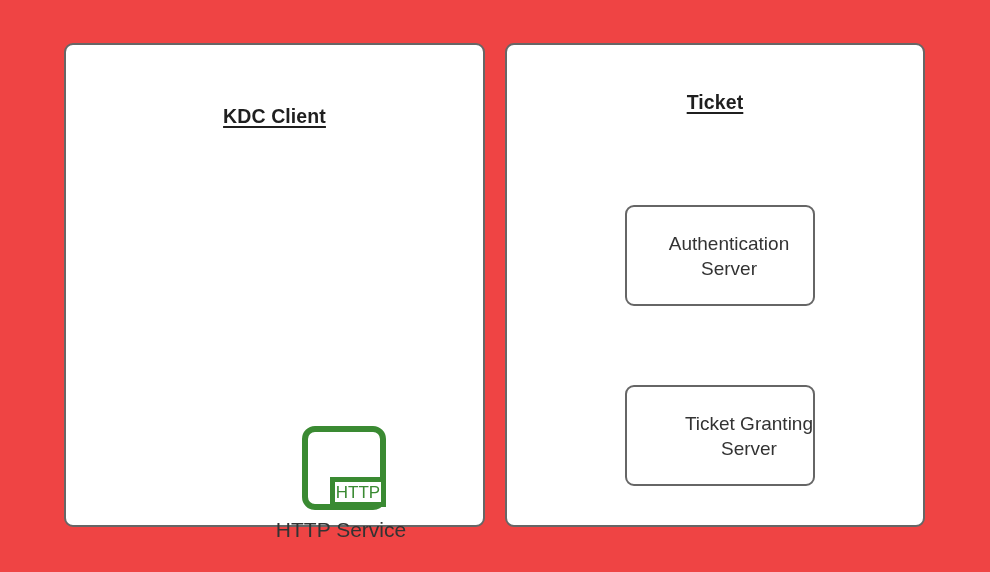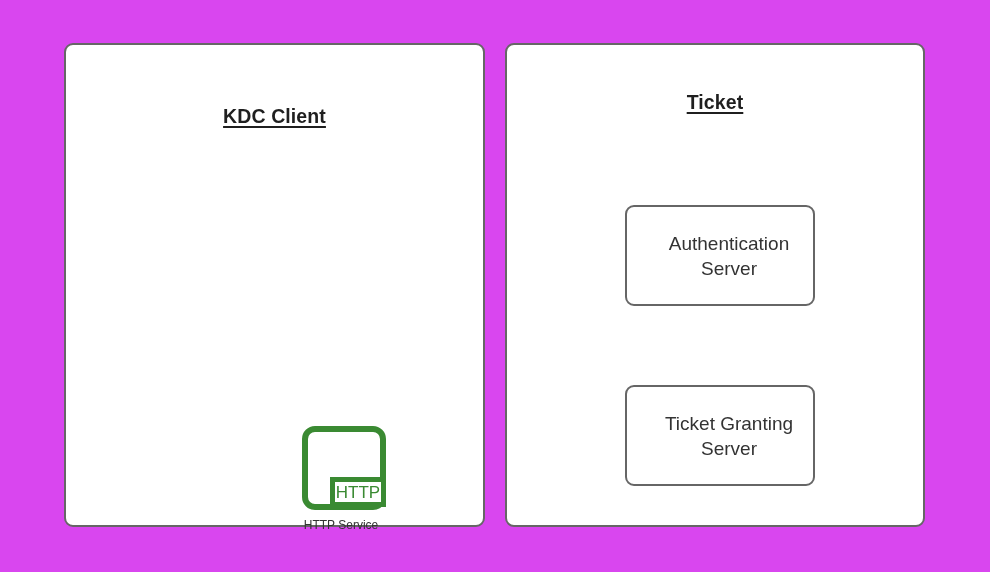--- a/index.html
+++ b/index.html
@@ -8,21 +8,21 @@
     padding: 0;
     background: #ffffff;
   }
   body {
     font-family: "Liberation Sans", sans-serif;
   }
   #canvas {
     position: relative;
     width: 990px;
     height: 572px;
-    background: #d946ef;
+    background: #ef4444;
     overflow: hidden;
   }
 
   
   .panel {
     position: absolute;
     border: 2px solid #666666;
     border-radius: 9px;
     background: #ffffff;
     box-sizing: border-box;
@@ -95,41 +95,41 @@
     height: 87px;
     text-decoration: underline;
   }
   .http-icon svg { display: block; }
   .http-label {
     position: absolute;
     left: 0;
     top: 93px;
     width: 160px;
     text-align: center;
-    font-size: 12px;
+    font-size: 21px;
     color: #333333;
     white-space: nowrap;
   }
 
   
   .server-box {
     position: absolute;
     left: 625px;
     width: 190px;
     height: 101px;
     border: 2px solid #666666;
     border-radius: 9px;
     background: #ffffff;
     box-sizing: border-box;
     display: flex;
     align-items: center;
     justify-content: center;
   }
   #box-auth { top: 205px; }
-  #box-tgs  { top: 385px; }
+  #box-tgs  { top: 385px; justify-content: flex-end; }
   .server-box-label {
     text-align: center;
     font-size: 19px;
     line-height: 25px;
     color: #333333;
     margin-left: 18px;
   }
 </style>
 </head>
 <body>

